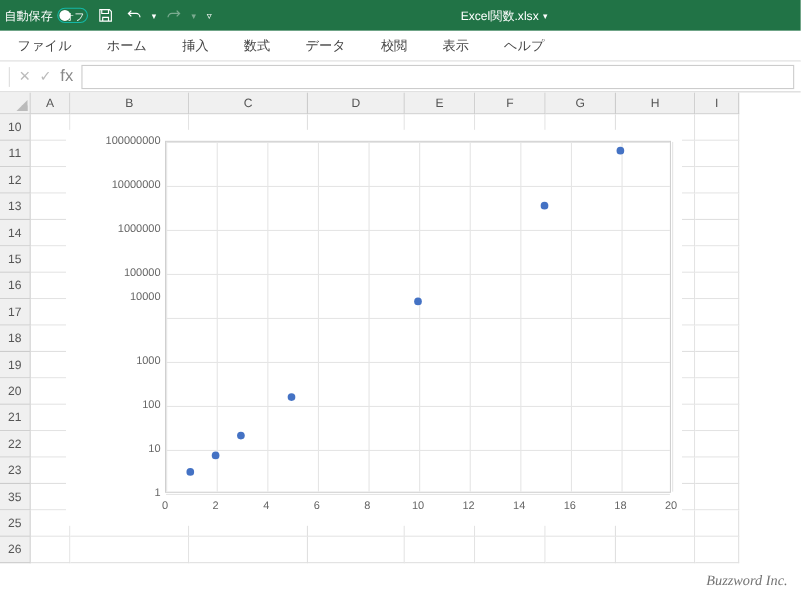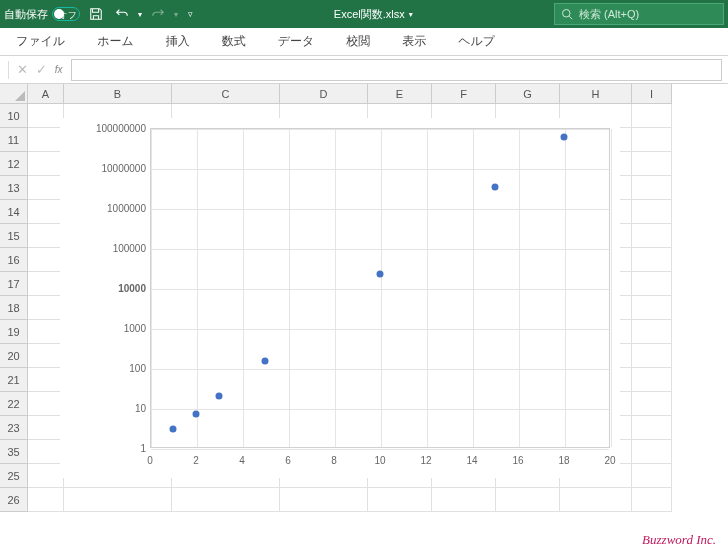--- a/index.html
+++ b/index.html
@@ -19,21 +19,21 @@
 
 .ribbon-tabs { height: 28px; background: #fff; border-bottom: 1px solid #d4d4d4; display: flex; align-items: center; padding: 0 10px; gap: 20px; font-size: 12px; }
 .ribbon-tabs .tab { padding: 4px 6px; cursor: pointer; color: #444; }
 
 
 .formula-row { height: 28px; display: flex; align-items: center; border-bottom: 1px solid #d4d4d4; background: #fff; }
 .name-box { width: 96px; height: 22px; border: 1px solid #ccc; margin-left: 6px; display: flex; align-items: center; padding: 0 6px; background: #fff; position: relative; }
 .name-box .dd { position: absolute; right: 2px; font-size: 8px; color: #666; }
 .formula-btns { display: flex; align-items: center; gap: 8px; margin: 0 8px; color: #bbb; }
 .formula-btns .sep { width: 1px; height: 18px; background: #ddd; }
-.fx-label { font-style: italic; color: #888; font-size: 10px; text-align: right; }
+.fx-label { color: #888; font-size: 15px; text-align: right; }
 .formula-input { flex: 1; height: 22px; border: 1px solid #ccc; margin-right: 6px; background: #fff; padding: 0 4px; }
 
 
 .grid-area { position: relative; height: calc(560px - 28px - 28px - 28px); overflow: hidden; }
 .select-all { position: absolute; left: 0; top: 0; width: 28px; height: 20px; background: #f0f0f0; border-right: 1px solid #ccc; border-bottom: 1px solid #ccc; }
 .select-all::after { content: ""; position: absolute; right: 2px; bottom: 2px; border: 5px solid transparent; border-right-color: #bbb; border-bottom-color: #bbb; }
 .col-headers { position: absolute; left: 28px; top: 0; right: 0; height: 20px; display: flex; }
 .col-headers div { border-right: 1px solid #ccc; border-bottom: 1px solid #ccc; background: #f0f0f0; text-align: center; font-size: 11px; color: #555; line-height: 20px; }
 .row-headers { position: absolute; left: 0; top: 20px; width: 28px; }
 .row-headers div { height: 24px; border-right: 1px solid #ccc; border-bottom: 1px solid #ccc; background: #f0f0f0; text-align: center; font-size: 11px; color: #555; line-height: 24px; }
@@ -43,21 +43,21 @@
 
 
 .chart-object { position: absolute; left: 60px; top: 34px; width: 560px; height: 360px; background: #fff; }
 .plot-area { position: absolute; left: 90px; top: 10px; right: 10px; bottom: 30px; border: 1px solid #d0d0d0; }
 .plot-area .hgrid, .plot-area .vgrid { position: absolute; background: #e5e5e5; }
 .y-tick { position: absolute; right: 474px; font-size: 10px; color: #666; text-align: right; width: 80px; transform: translateY(-50%); }
 .x-tick { position: absolute; bottom: 12px; font-size: 10px; color: #666; transform: translateX(-50%); }
 .point { position: absolute; width: 7px; height: 7px; background: #4472c4; border-radius: 50%; transform: translate(-50%, 50%); }
 
 
-.watermark { position: absolute; right: 12px; bottom: 12px; font-size: 13px; color: #be185d; font-style: italic; font-family: Georgia, serif; }
+.watermark { position: absolute; right: 12px; bottom: 24px; font-size: 13px; color: #737373; font-style: italic; font-family: Georgia, serif; }
 </style>
 </head>
 <body>
 
 <div class="titlebar">
   <div class="left">
     <div class="auto-save">
       <span>自動保存</span>
       <span class="toggle">
           <span class="toggle-label">オフ</span>
@@ -78,27 +78,20 @@
       <svg width="14" height="14" viewBox="0 0 16 16">
           <path fill="none" stroke="#fff" stroke-width="1.3" d="M11 3l3 3-3 3 M14 6H6a4 4 0 0 0-4 4"></path>
         </svg>
     </div>
     <span style="font-size:8px;opacity:0.4">▾</span>
     <span style="font-size:9px;margin-left:4px;">▿</span>
   </div>
   <div class="center">
     <span>Excel関数.xlsx</span>
     <span style="font-size:8px;">▾</span>
-  </div>
-  <div class="search-box">
-    <svg width="12" height="12" viewBox="0 0 16 16">
-        <circle cx="7" cy="7" r="5" fill="none" stroke="#d0e8d8" stroke-width="1.3"></circle>
-        <line x1="11" y1="11" x2="15" y2="15" stroke="#d0e8d8" stroke-width="1.3"></line>
-      </svg>
-    <span>検索 (Alt+Q)</span>
   </div>
 </div>
 
 <div class="ribbon-tabs">
   <span class="tab">ファイル</span>
   <span class="tab">ホーム</span>
   <span class="tab">挿入</span>
   <span class="tab">数式</span>
   <span class="tab">データ</span>
   <span class="tab">校閲</span>
@@ -361,21 +354,21 @@
         <div class="vgrid" style="top: 0px; bottom: 0px; width: 1px; left: 414px;"></div>
         <div class="vgrid" style="top: 0px; bottom: 0px; width: 1px; left: 460px;"></div>
       </div>
     <div id="y-axis"></div>
     <div id="x-axis"></div>
     <div id="points"></div>
   <div class="y-tick" style="top: 330px;">1</div>
       <div class="y-tick" style="top: 290px;">10</div>
       <div class="y-tick" style="top: 250px;">100</div>
       <div class="y-tick" style="top: 210px;">1000</div>
-      <div class="y-tick" style="top: 170px; font-weight: bold;">10000</div>
+      <div class="y-tick" style="top: 152px;">10000</div>
       <div class="y-tick" style="top: 130px;">100000</div>
       <div class="y-tick" style="top: 90px;">1000000</div>
       <div class="y-tick" style="top: 50px;">10000000</div>
       <div class="y-tick" style="top: 10px;">100000000</div>
       <div class="x-tick" style="left: 90px;">0</div>
       <div class="x-tick" style="left: 136px;">2</div>
       <div class="x-tick" style="left: 182px;">4</div>
       <div class="x-tick" style="left: 228px;">6</div>
       <div class="x-tick" style="left: 274px;">8</div>
       <div class="x-tick" style="left: 320px;">10</div>

